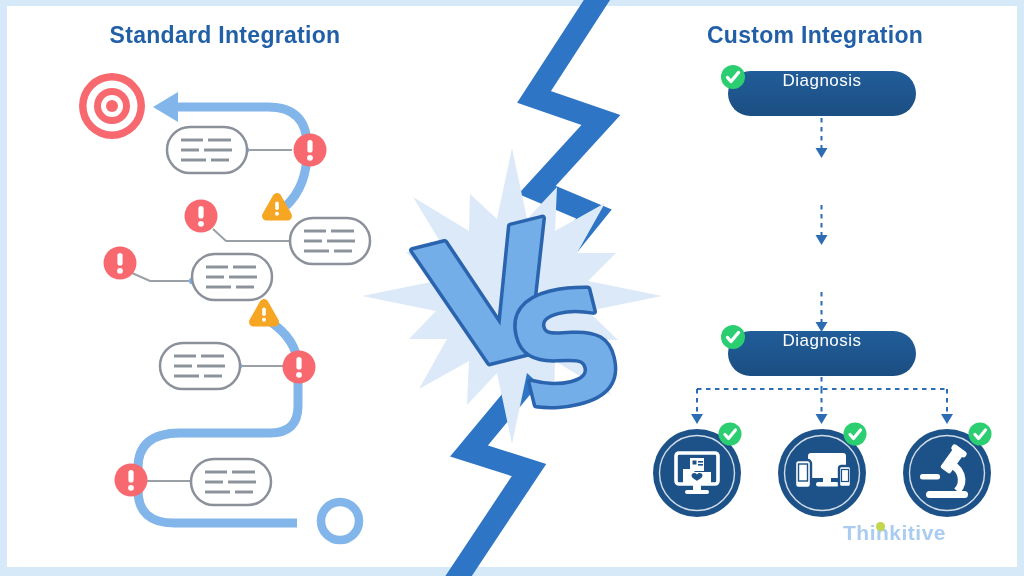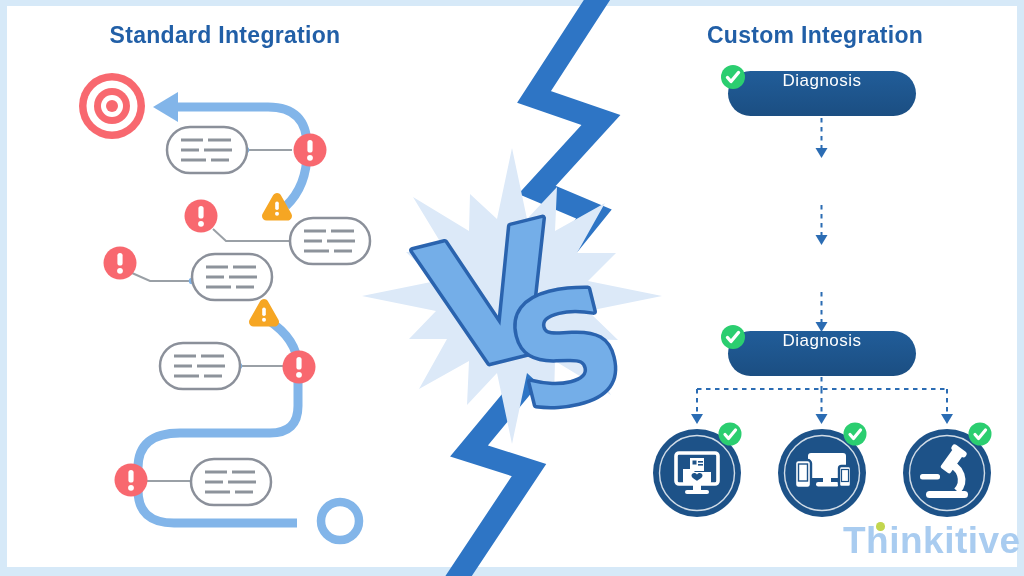--- a/index.html
+++ b/index.html
@@ -11,21 +11,21 @@
     letter-spacing:.3px;color:#215fa7;text-align:center;}
   .title.left{left:60px;width:330px;}
   .title.right{left:660px;width:310px;}
   .pill{position:absolute;left:728px;width:188px;height:45px;border-radius:22.5px;
     background:linear-gradient(180deg,#215d99,#1b4e82);display:flex;
     justify-content:center;}
   .pill-label{color:#ffffff;font-size:17px;letter-spacing:.5px;}
   .pill-badge{position:absolute;left:-8px;top:-7px;width:26px;height:26px;}
   .pill-badge svg{display:block;width:26px;height:26px;}
   .logo{position:absolute;left:843px;top:522px;width:160px;height:32px;
-    font-size:37px;font-weight:bold;letter-spacing:.5px;color:#a9ccf0;line-height:1;}
+    font-size:21px;font-weight:bold;letter-spacing:.5px;color:#a9ccf0;line-height:1;}
   .logo-dot{position:absolute;left:33px;top:0px;width:8.5px;height:8.5px;
     border-radius:50%;background:#c3d64e;}
 </style>
 </head>
 <body>
 
 <div class="frame">
   <div class="canvas"></div>
 
   <svg class="layer" width="1024" height="576" viewBox="0 0 1024 576">

